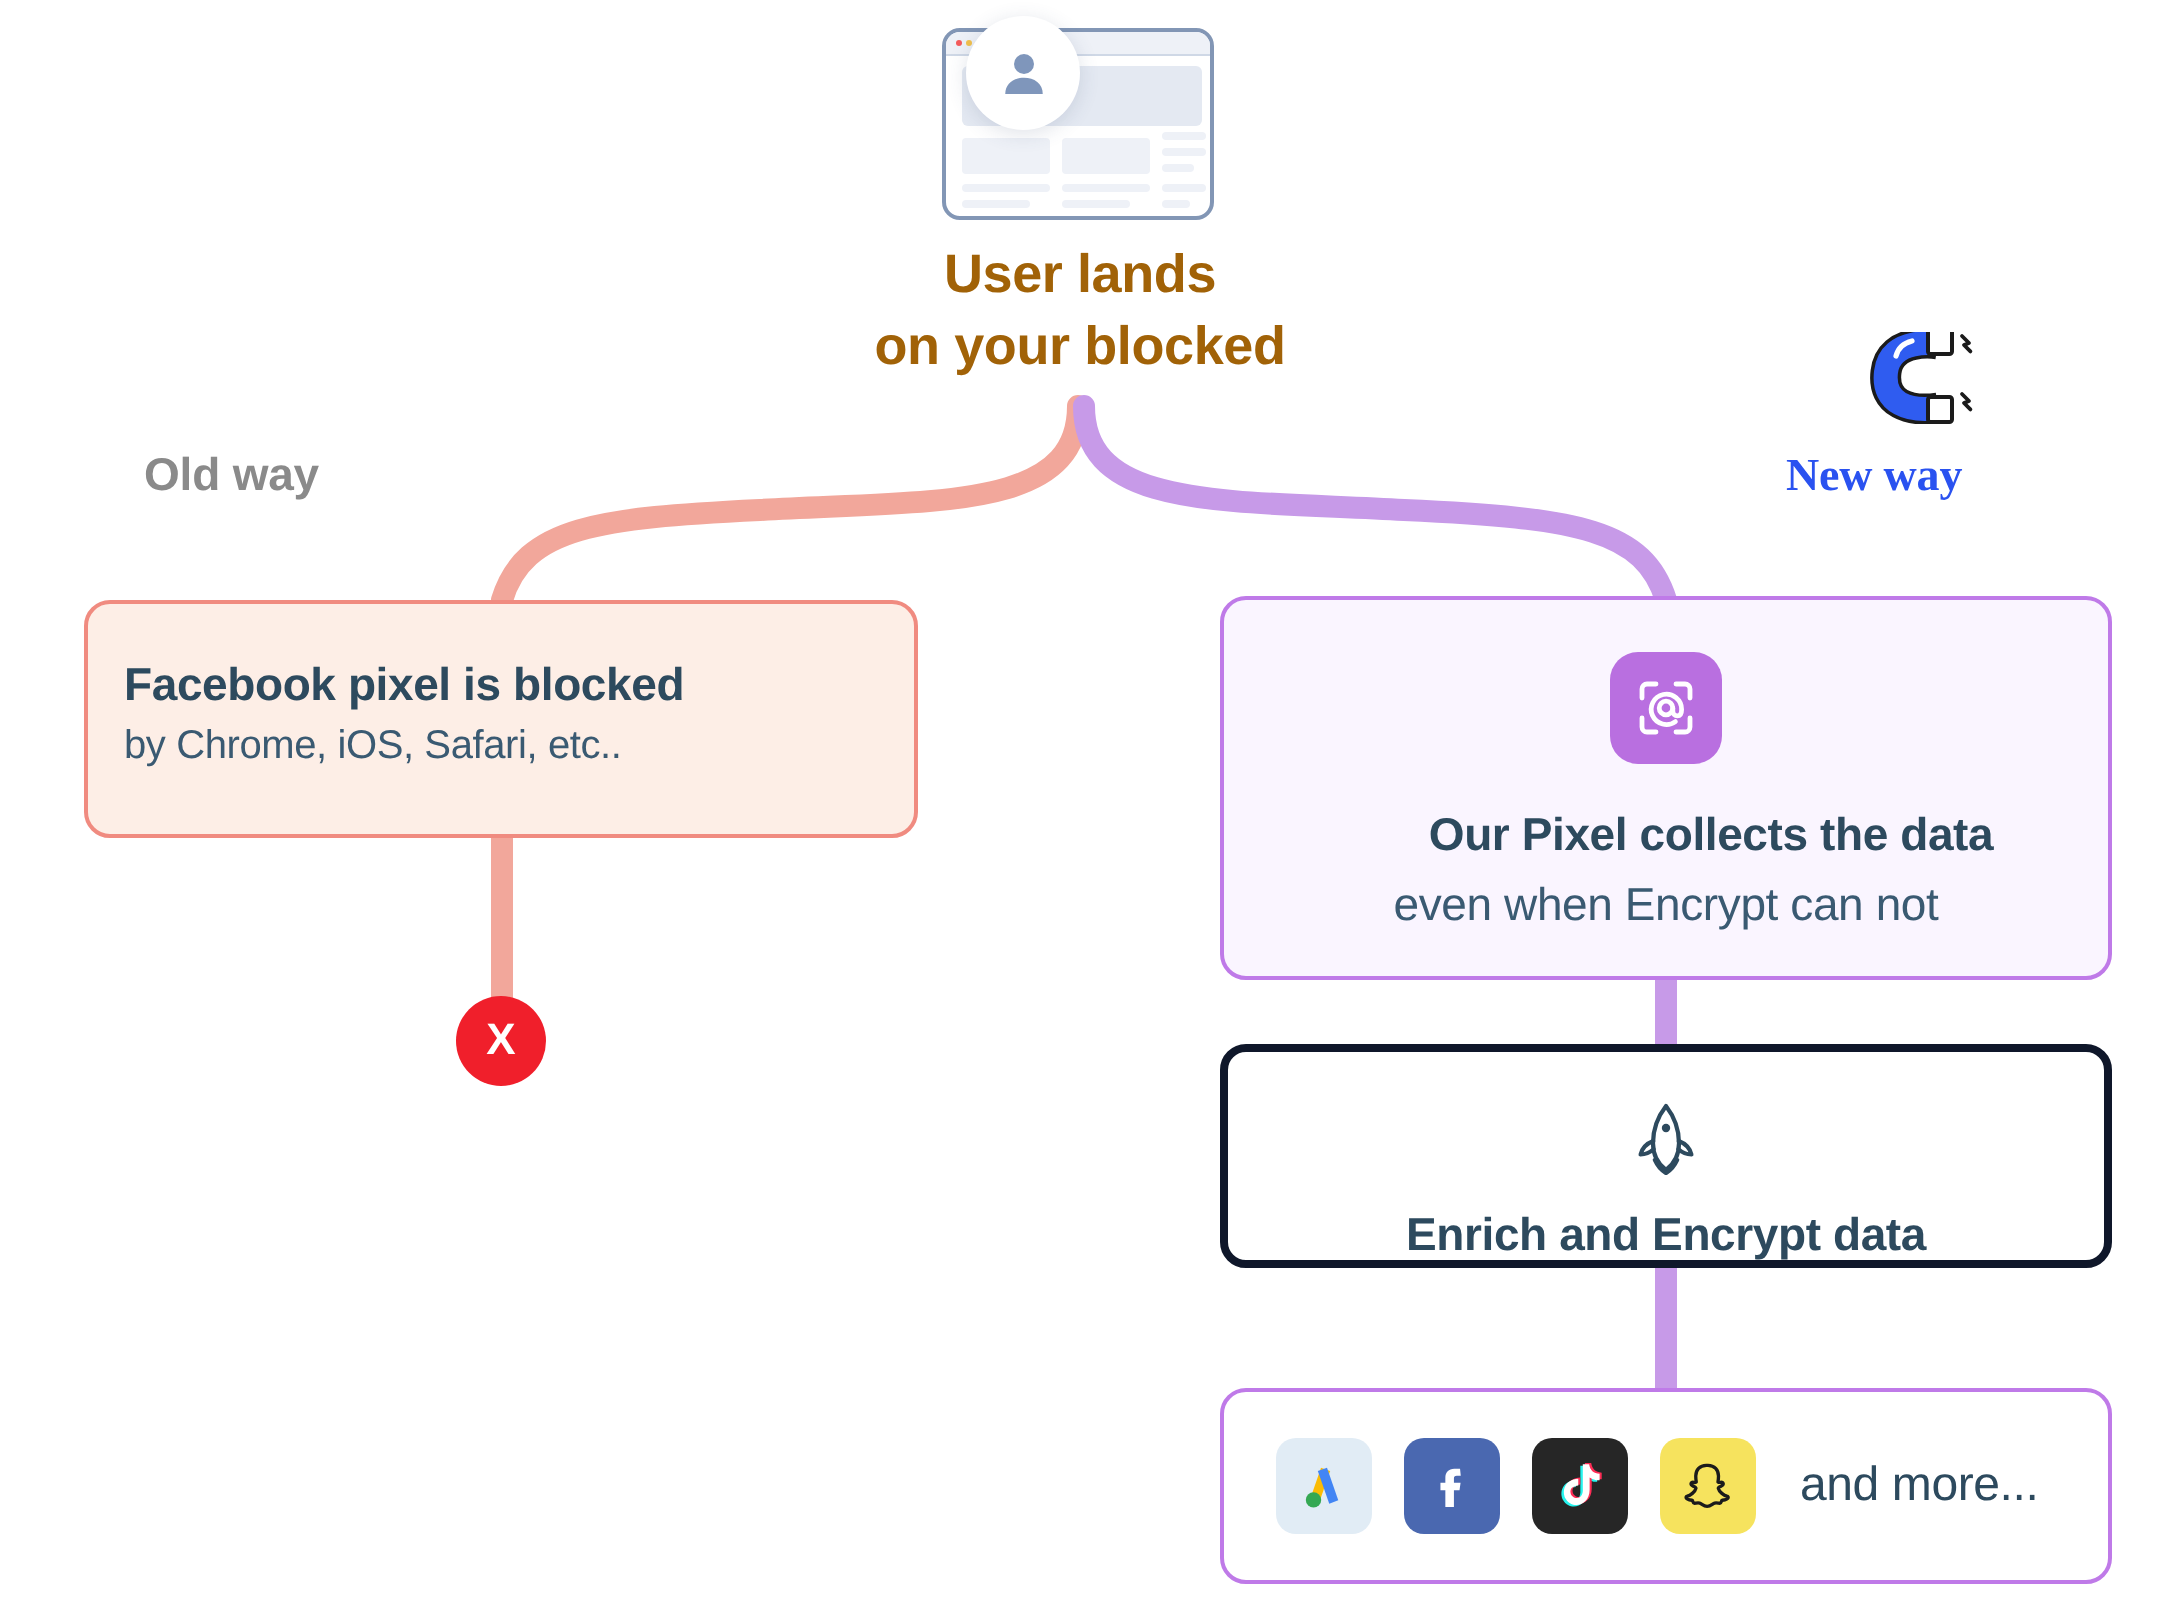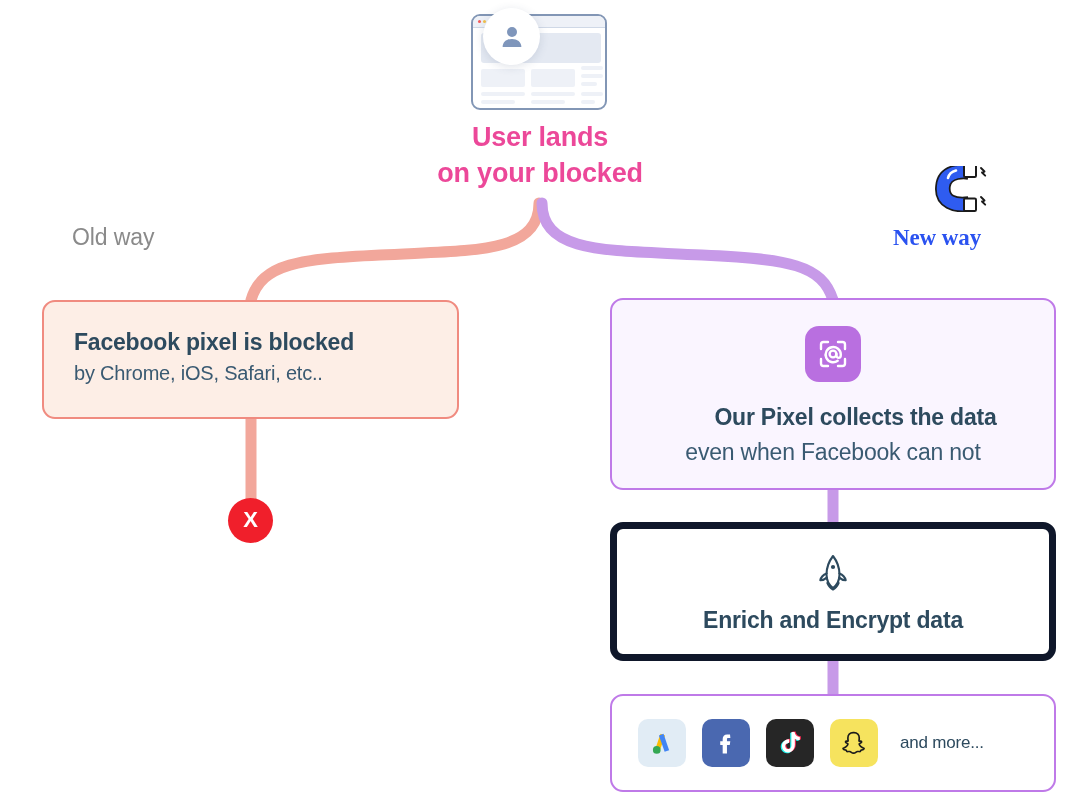--- a/index.html
+++ b/index.html
@@ -104,30 +104,30 @@
   
   .main-title {
     position: absolute;
     left: 290px;
     top: 120px;
     width: 500px;
     text-align: center;
     font-size: 27px;
     font-weight: bold;
     line-height: 1.32;
-    color: #ec4899;
+    color: #a16207;
     letter-spacing: -0.2px;
   }
 
   .old-way-label {
     position: absolute;
     left: 72px;
     top: 224px;
     font-size: 23px;
-    font-weight: normal;
+    font-weight: bold;
     color: #8a8a8a;
     letter-spacing: -0.1px;
   }
   .new-way-label {
     position: absolute;
     left: 893px;
     top: 225px;
     font-size: 23px;
     font-weight: bold;
     color: #2a52f0;
@@ -148,21 +148,21 @@
     box-sizing: border-box;
     border-radius: 13px;
   }
   .card-old {
     left: 42px;
     top: 300px;
     width: 417px;
     height: 119px;
     background: #fdeee6;
     border: 2px solid #f08b80;
-    padding: 24px 0 0 30px;
+    padding: 24px 0 0 18px;
   }
   .card-old .line-bold {
     font-size: 23px;
     font-weight: bold;
     color: #2d4a5e;
     letter-spacing: -0.2px;
     line-height: 1.45;
   }
   .card-old .line-reg {
     font-size: 20px;
@@ -213,23 +213,23 @@
     font-weight: normal;
     color: #3a5a72;
     letter-spacing: -0.2px;
     line-height: 1.5;
   }
 
   .card-enrich {
     left: 610px;
     top: 522px;
     width: 446px;
-    height: 139px;
+    height: 112px;
     background: #ffffff;
-    border: 7px solid #0f172a;
+    border: 4px solid #0f172a;
     text-align: center;
   }
   .rocket-icon {
     position: absolute;
     left: 50%;
     transform: translateX(-50%);
     top: 23px;
     width: 38px;
     height: 44px;
   }
@@ -263,21 +263,21 @@
     display: flex;
     align-items: center;
     justify-content: center;
     flex: 0 0 auto;
   }
   .brand-ads   { background: #e1ecf5; }
   .brand-fb    { background: #4a68b0; }
   .brand-tt    { background: #262626; }
   .brand-snap  { background: #f6e35e; }
   .and-more {
-    font-size: 17px;
+    font-size: 24px;
     color: #2d4a5e;
     letter-spacing: -0.2px;
     margin-left: 6px;
   }
 
   
   .x-badge {
     position: absolute;
     left: 228px;
     top: 498px;
@@ -382,21 +382,21 @@
           <path d="M21 4 h4.5 A2.5 2.5 0 0 1 28 6.5 V11"></path>
           <path d="M28 21 v4.5 A2.5 2.5 0 0 1 25.5 28 H21"></path>
           <path d="M11 28 H6.5 A2.5 2.5 0 0 1 4 25.5 V21"></path>
           <circle cx="16" cy="16" r="3.4"></circle>
           <path d="M19.4 16 v1.6 a2.3 2.3 0 0 0 2.3 2.3 c1.4 0 2.1-1.1 2.1-3.2 a7.6 7.6 0 1 0-3.1 6.1"></path>
         </g>
       </svg>
     </div>
     <div class="txt">
       <div class="line-bold">Our Pixel collects the data</div>
-      <div class="line-reg">even when Facebook can not</div>
+      <div class="line-reg">even when Encrypt can not</div>
     </div>
   </div>
 
   <div class="card card-enrich">
     <div class="rocket-icon">
       <svg width="38" height="44" viewBox="0 0 38 44">
         <g fill="none" stroke="#2d4a5e" stroke-width="2.1" stroke-linecap="round" stroke-linejoin="round">
           <path d="M19 4 C24 10.5, 25.5 17, 25.5 22.5 C25.5 28.5, 23 33, 19 36 C15 33, 12.5 28.5, 12.5 22.5 C12.5 17, 14 10.5, 19 4 Z"></path>
           <path d="M12.6 21.5 C9.3 22.8, 7 25.2, 6.3 28.2 C9 28.2, 11 27.2, 12.8 25.6"></path>
           <path d="M25.4 21.5 C28.7 22.8, 31 25.2, 31.7 28.2 C29 28.2, 27 27.2, 25.2 25.6"></path>

